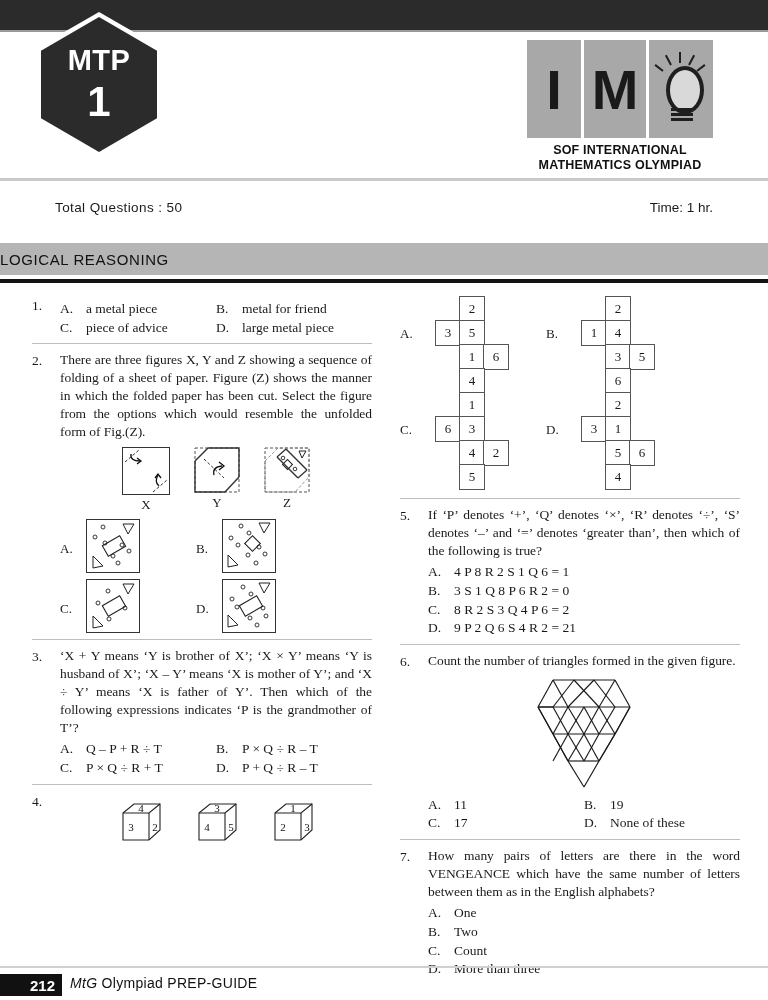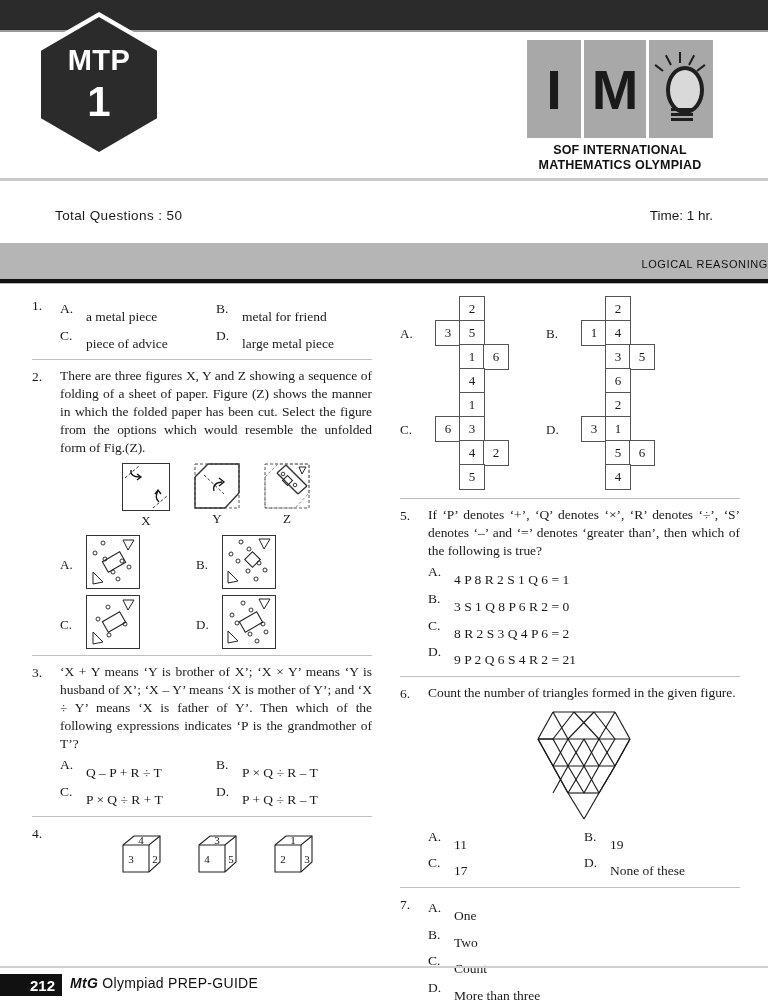--- a/index.html
+++ b/index.html
@@ -78,52 +78,52 @@
 
   
   .header-sep{
     position:absolute;left:0;top:178px;width:768px;height:3px;background:#c9c9c9;
   }
 
   
   .meta{
     position:absolute;left:0;top:200px;width:768px;height:28px;
     font-family:"Liberation Sans", sans-serif;
-    font-size:13.5px;color:#1a1a1a;margin-top:8px;
+    font-size:13.5px;color:#1a1a1a;
   }
   .meta .left{position:absolute;left:55px;top:0;letter-spacing:0.4px;}
   .meta .right{position:absolute;right:55px;top:0;}
 
   
   .banner{
-    position:absolute;left:0;top:243px;width:768px;height:41px;
+    position:absolute;left:0;top:243px;width:768px;height:32px;
     background:#b5b5b5;
-    display:flex;align-items:center;justify-content:flex-end;
+    display:flex;align-items:center;justify-content:flex-start;
     font-family:"Liberation Sans", sans-serif;
-    font-size:11px;color:#111;letter-spacing:0.6px;
+    font-size:15px;color:#111;letter-spacing:0.6px;
   }
   .banner-rule{position:absolute;left:0;top:279px;width:768px;height:4px;background:#111;}
 
   
   .col{position:absolute;top:296px;width:340px;}
   .col-left{left:32px;}
   .col-right{left:400px;}
 
   .q{display:flex;margin-bottom:3px;}
   .qnum{width:28px;flex:0 0 28px;font-size:13.5px;line-height:1.32;padding-top:1px;}
   .qbody{flex:1;}
   .qtext{
     font-size:13.5px;line-height:1.32;text-align:justify;
     letter-spacing:-0.05px;
   }
   .opts{margin-top:4px;}
   .opt-row{display:flex;font-size:13.5px;line-height:1.38;}
   .opt{display:flex;flex:1;}
   .opt-l{width:26px;flex:0 0 26px;}
-  .opt-t{flex:1;margin-top:8px;}
+  .opt-t{flex:1;}
   .opt-stack .opt-row{margin-bottom:0px;}
   .divider{border-bottom:1px solid #bdbdbd;margin:6px 0 7px 0;}
 
   
   .figrow{display:flex;justify-content:center;align-items:flex-start;}
   .sqbox{border:1.5px solid #333;position:relative;background:#fff;}
   .cap{text-align:center;font-size:13px;margin-top:2px;}
 
   
   .cell{
@@ -145,21 +145,21 @@
     position:absolute;left:0;top:8px;width:62px;height:22px;background:#111;
     display:flex;align-items:center;justify-content:flex-end;
     padding-right:7px;box-sizing:border-box;
     color:#fff;font-family:"Liberation Sans", sans-serif;font-weight:bold;font-size:15px;
   }
   .footlabel{
     position:absolute;left:70px;top:9px;
     font-family:"Liberation Sans", sans-serif;font-size:14px;color:#111;
     letter-spacing:0.3px;
   }
-  .mtg{font-style:italic;font-weight:bold;}
+  .mtg{font-style:italic;font-weight:normal;}
 </style>
 </head>
 <body>
 
 <div class="topbar"></div>
 <div class="topbar-rule"></div>
 
 <div class="badge-wrap">
   <div class="hex-ring"></div>
   <div class="hex-inner"></div>
@@ -588,20 +588,21 @@
           </div>
         </div>
       </div>
     </div>
   </div>
   <div class="divider"></div>
 
   <div class="q">
     <div class="qnum">7.</div>
     <div class="qbody">
+      <div class="qtext">How many pairs of letters are there in the word VENGEANCE which have the same number of letters between them as in the English alphabets?</div>
       <div class="opts">
         <div class="opt-row">
           <div class="opt-l">A.</div>
           <div class="opt-t">One</div>
         </div>
         <div class="opt-row">
           <div class="opt-l">B.</div>
           <div class="opt-t">Two</div>
         </div>
         <div class="opt-row">

